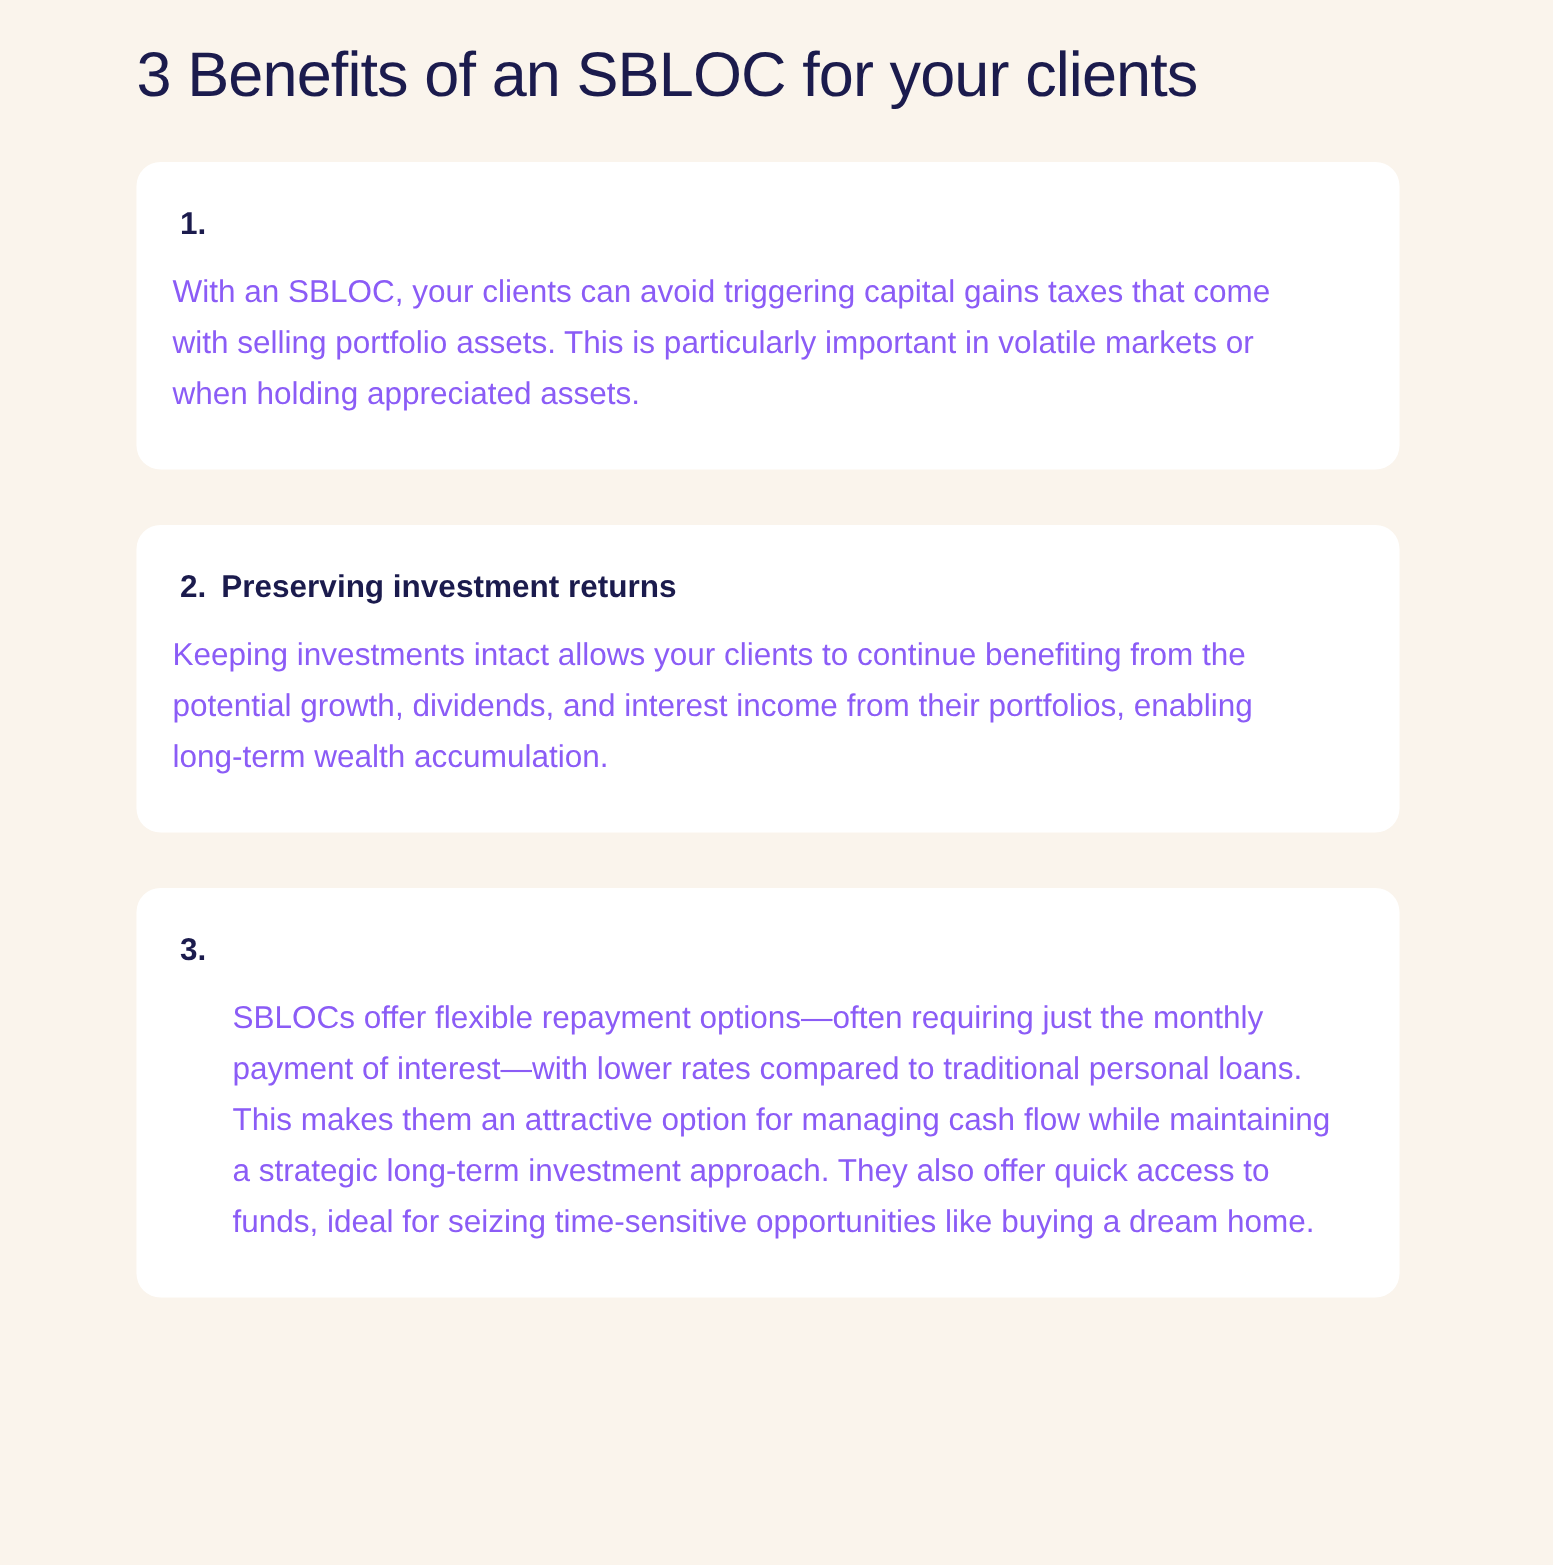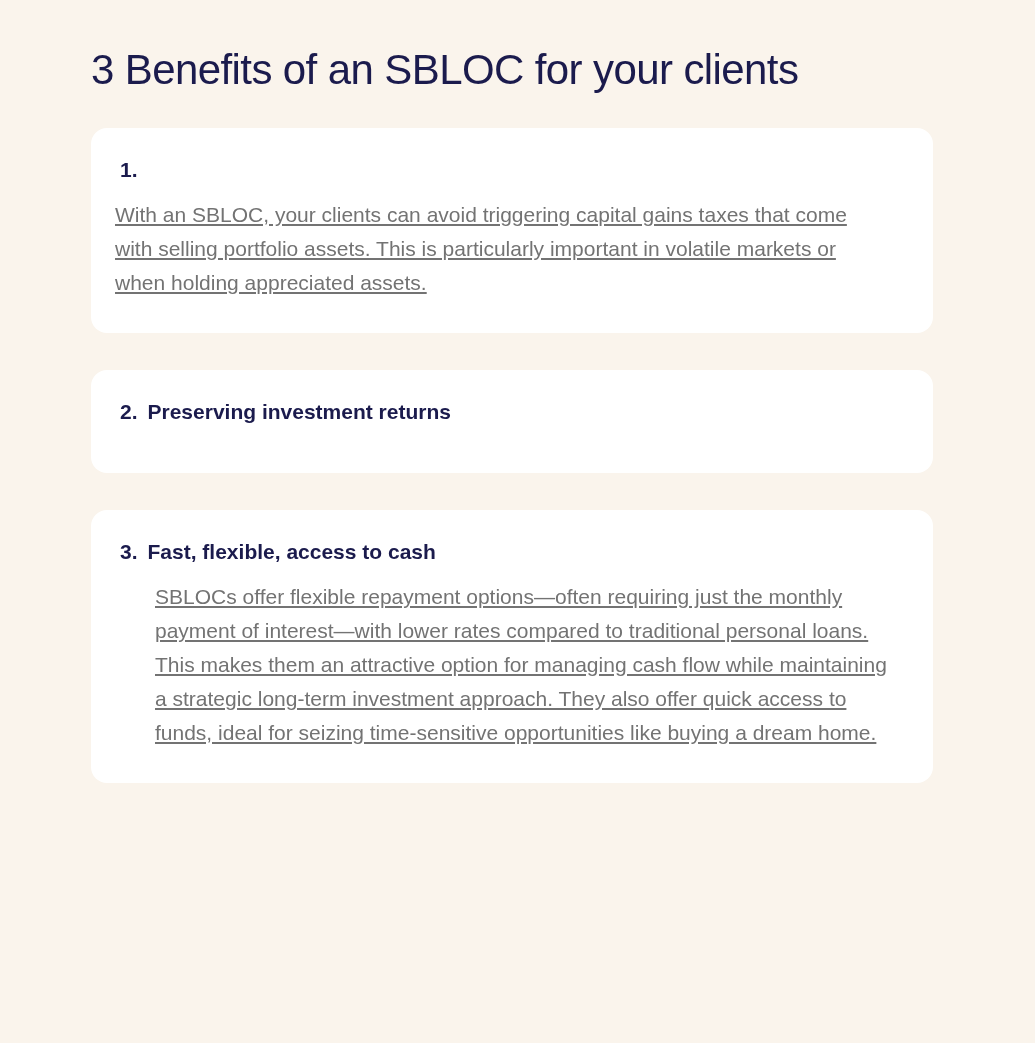--- a/index.html
+++ b/index.html
@@ -8,21 +8,21 @@
   }
   body {
     width: 1035px;
     height: 1043px;
     background: #FAF4EC;
     color: #1B1B4D;
     font-family: "Liberation Sans", sans-serif;
     overflow: hidden;
   }
   .page {
-    padding: 46px 0 0 91px;
+    padding: 26px 0 0 91px;
     width: 842px;
   }
   h1.page-title {
     margin: 0;
     font-size: 42px;
     line-height: 48px;
     font-weight: 500;
     letter-spacing: -0.6px;
     color: #1B1B4D;
   }
@@ -52,22 +52,21 @@
     color: #1B1B4D;
     display: flex;
   }
   .card h2 .num {
     margin-right: 10px;
   }
   .card p.body {
     margin: 0;
     font-size: 21px;
     line-height: 34px;
-    color: #737373;
-    text-decoration: underline;
+    color: #8b5cf6;
   }
   .card.card-1 p.body { max-width: 772px; }
   .card.card-2 p.body { max-width: 750px; }
   .card.card-3 p.body { max-width: 740px; margin-left: 40px; }
 </style>
 </head>
 <body>
 
 <div class="page">
 
@@ -81,24 +80,24 @@
         <span class="num">1.</span>
       </h2>
       <p class="body">With an SBLOC, your clients can avoid triggering capital gains taxes that come with selling portfolio assets. This is particularly important in volatile markets or when holding appreciated assets.</p>
     </section>
 
     <section class="card card-2">
       <h2>
         <span class="num">2.</span>
         <span>Preserving investment returns</span>
       </h2>
+      <p class="body">Keeping investments intact allows your clients to continue benefiting from the potential growth, dividends, and interest income from their portfolios, enabling long-term wealth accumulation.</p>
     </section>
 
     <section class="card card-3">
       <h2>
         <span class="num">3.</span>
-        <span>Fast, flexible, access to cash</span>
       </h2>
       <p class="body">SBLOCs offer flexible repayment options—often requiring just the monthly payment of interest—with lower rates compared to traditional personal loans. This makes them an attractive option for managing cash flow while maintaining a strategic long-term investment approach. They also offer quick access to funds, ideal for seizing time-sensitive opportunities like buying a dream home.</p>
     </section>
 
   </div>
 </div>
 
 </body></html>

